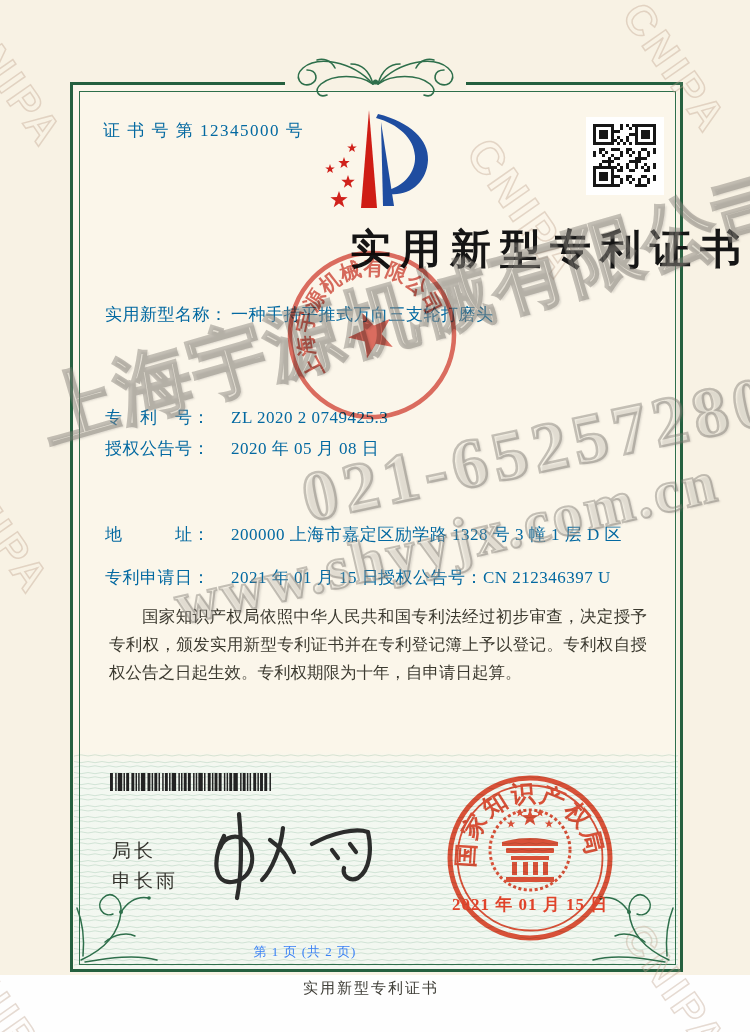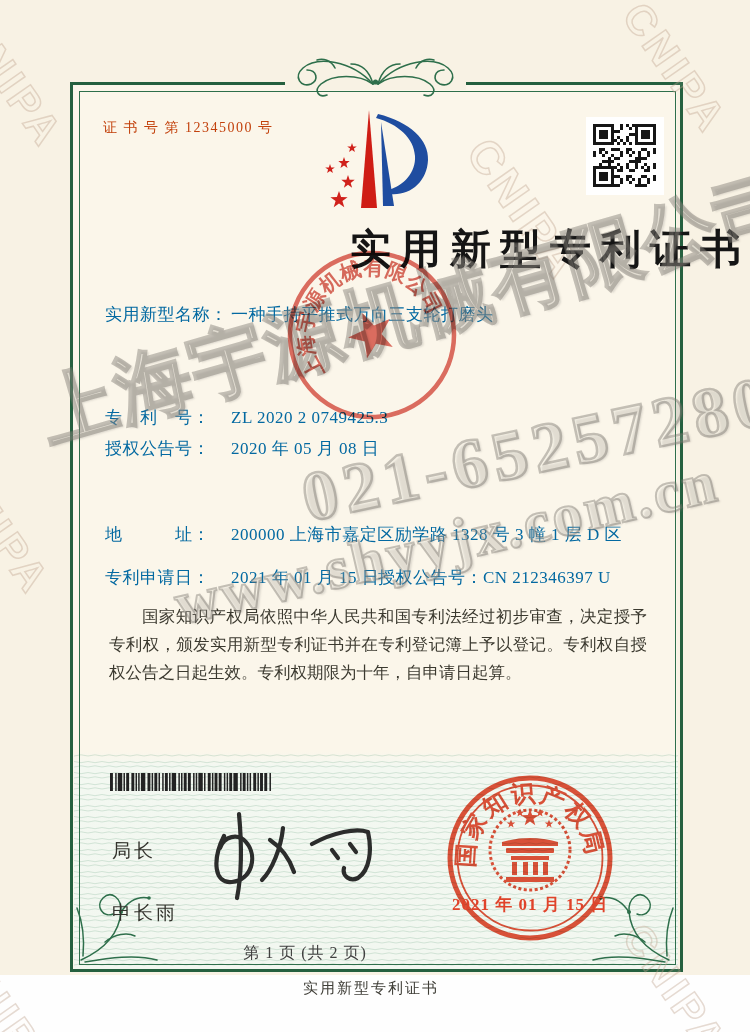--- a/index.html
+++ b/index.html
@@ -7,32 +7,32 @@
         font-family:"Liberation Serif","DejaVu Serif",serif;}
   .abs{position:absolute;}
   .paper-top{position:absolute;left:0;top:0;width:750px;height:975px;background:#f8f2e4;}
   .bottom-strip{position:absolute;left:0;top:975px;width:750px;height:57px;background:#fefefe;}
   .inner-paper{position:absolute;left:73px;top:85px;width:604px;height:884px;background:#fbf6ea;}
   .border-outer{position:absolute;left:70px;top:82px;width:607px;height:884px;border:3px solid #25603f;}
   .border-inner{position:absolute;left:79px;top:91px;width:595px;height:872px;border:1px solid #2e6f4b;}
   .band{position:absolute;left:74px;top:752px;width:604px;height:217px;background:linear-gradient(#fbf6ea,#f3f8f1 14px,#f2f7f0);}
   .band svg{display:block;}
 
-  .cert-number{position:absolute;left:103px;top:119px;font-size:14px;letter-spacing:1.5px;color:#c2410c;z-index:2;}
+  .cert-number{position:absolute;left:103px;top:119px;font-size:17px;letter-spacing:1.5px;color:#0369a1;z-index:2;}
   .title{position:absolute;left:0;top:222px;width:750px;text-align:right;font-size:41px;font-weight:bold;
          letter-spacing:9px;color:#151515;z-index:2;}
   .field{position:absolute;left:105px;font-size:17px;color:#0369a1;letter-spacing:.5px;z-index:2;white-space:nowrap;}
   .flabel{display:inline-block;min-width:126px;}
   .paras{position:absolute;left:105px;top:599px;width:546px;font-size:16.5px;line-height:28px;color:#3b392f;
          text-align:justify;z-index:2;}
   .paras p{margin:4px;text-indent:2em;}
 
   .director{position:absolute;left:112px;font-size:19px;letter-spacing:3px;color:#33322c;z-index:4;
             font-family:Liberation Sans, sans-serif;text-align:right;}
-  .pagenum{position:absolute;left:0;top:943px;width:610px;text-align:center;font-size:16px;color:#404040;
+  .pagenum{position:absolute;left:0;top:943px;width:610px;text-align:center;font-size:13px;color:#3b82f6;
            letter-spacing:1px;z-index:4;}
   .footnote{position:absolute;left:303px;top:979px;font-size:15px;letter-spacing:2px;color:#3f3e37;z-index:2;}
 
   .qr-pad{position:absolute;left:586px;top:117px;width:78px;height:78px;background:#fff;z-index:2;}
   .qr{position:absolute;left:593px;top:124px;z-index:3;}
   .barcode{position:absolute;left:110px;top:773px;width:162px;height:18px;z-index:4;}
   .signature{position:absolute;left:195px;top:798px;z-index:4;}
 
   .seal{position:absolute;z-index:7;mix-blend-mode:multiply;}
   .seal-date{position:absolute;left:430px;top:893px;width:200px;text-align:center;font-size:17px;
@@ -390,21 +390,21 @@
       <rect x="145.3" width="1.6" height="22"></rect>
       <rect x="148.2" width="1.6" height="22"></rect>
       <rect x="152.1" width="3.1" height="22"></rect>
       <rect x="156.5" width="1.6" height="22"></rect>
       <rect x="159.3" width="3.1" height="22"></rect>
       <rect x="163.8" width="3.1" height="22"></rect>
       <rect x="169.3" width="1.6" height="22"></rect>
     </svg>
 
   <div class="director" style="top:838px">局长</div>
-  <div class="director" style="top:900px">申长雨</div>
+  <div class="director" style="top:868px">申长雨</div>
 
   <svg class="signature" width="190" height="115">
     <g fill="none" stroke="#1c1c1c" stroke-width="4.2" stroke-linecap="round" stroke-linejoin="round" opacity=".92">
       <path d="M29 38 C 17 62 19 86 37 84 C 57 82 63 58 51 44 C 43 35 29 38 25 50"></path>
       <path d="M44 16 C 47 48 46 80 42 100"></path>
       <path d="M88 30 C 86 50 77 72 67 82"></path>
       <path d="M75 42 C 87 50 95 62 99 74"></path>
       <path d="M117 46 C 139 34 161 30 173 34 C 177 52 175 72 163 80 C 155 84 147 78 149 70"></path>
       <path d="M137 52 L143 60"></path>
       <path d="M155 46 L161 54"></path>

